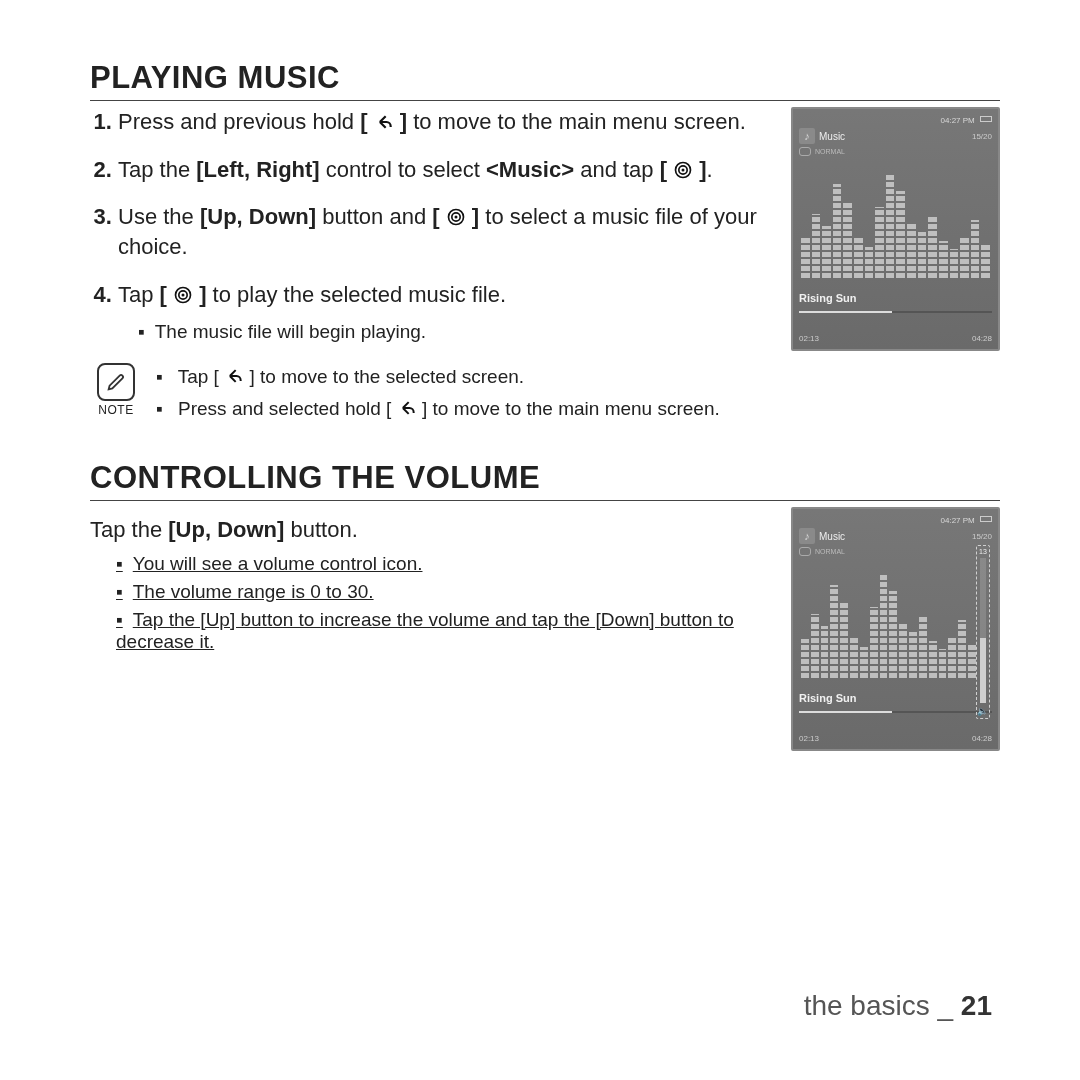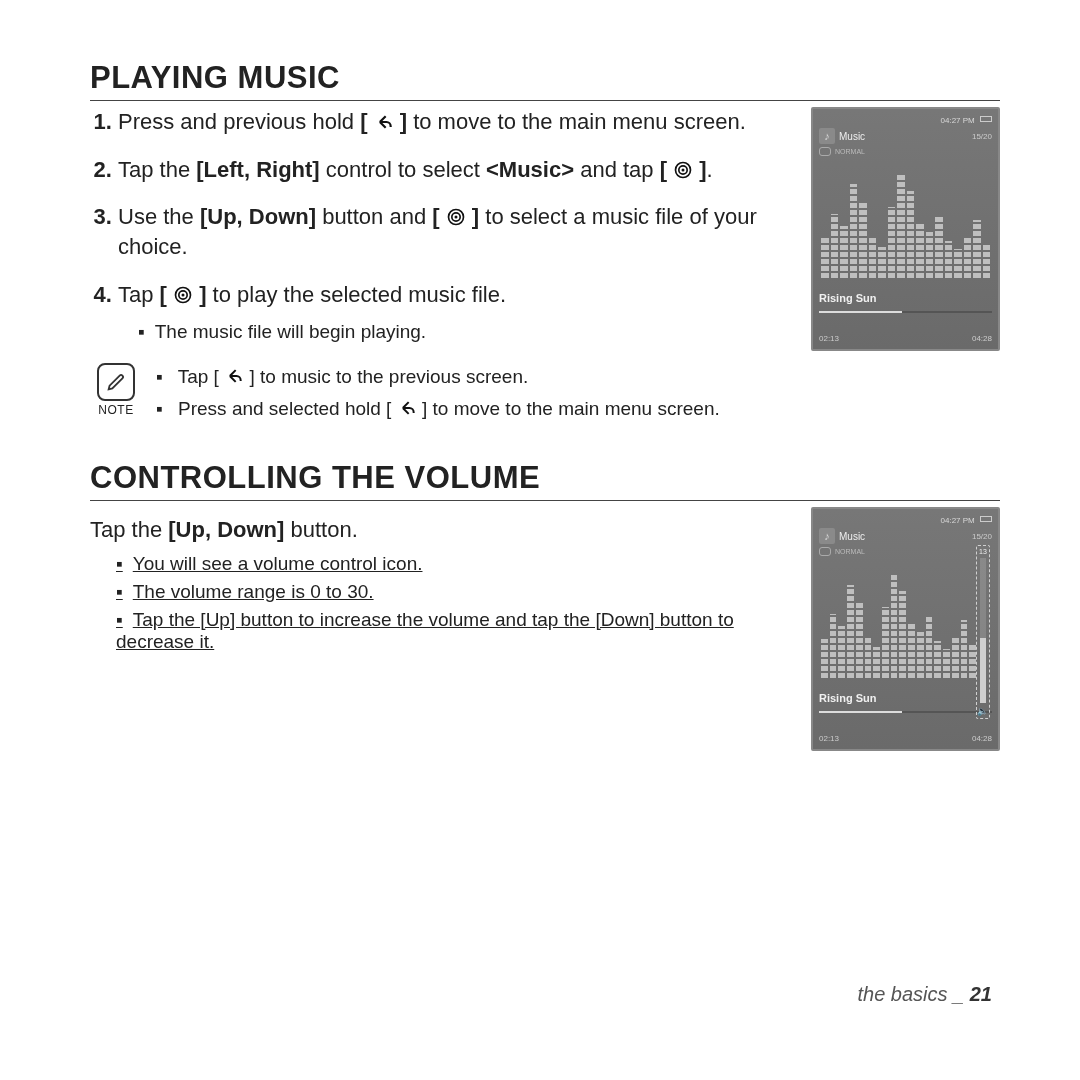--- a/index.html
+++ b/index.html
@@ -83,37 +83,36 @@
   }
   .note-bullets li::before { content: "▪"; margin-right: 10px; }
   .note-bullets li { margin-bottom: 4px; }
   .sec2 { margin-top: 34px; }
   .volume-left p.lead {
     font-size: 22px;
     margin: 10px 0 8px 0;
   }
   .footer {
     position: absolute;
-    bottom: 74px;
+    bottom: 58px;
     right: 88px;
-    font-size: 20px;
+    font-size: 28px;
     color: #555;
-    font-style: italic;
   }
   .footer .pn { font-weight: bold; color: #333; }
   
   .inline-icon {
     display: inline-flex;
     align-items: center;
     vertical-align: -3px;
   }
   .back-icon svg, .target-icon svg { width: 20px; height: 20px; }
   
   .device {
-    width: 189px;
+    width: 209px;
     height: 244px;
     border: 2px solid #888;
     background: linear-gradient(#777, #6a6a6a);
     border-radius: 2px;
     padding: 6px;
     color: #ddd;
     font-size: 9px;
     position: relative;
   }
   .device .topbar {
@@ -256,21 +255,21 @@
               </svg>
           </div>
           <div class="note-text">NOTE</div>
         </div>
         <ul class="note-bullets">
           <li>
             <span>Tap [ </span><span class="inline-icon back-icon">
                 <svg viewBox="0 0 24 24">
                   <path fill="none" stroke="#111" stroke-width="2.4" d="M14 5 L7 12 M7 12 L14 19 M7 12 H15 a5 5 0 0 1 5 5 v1"></path>
                 </svg>
-              </span><span> ] to music to the previous screen.</span>
+              </span><span> ] to move to the selected screen.</span>
           </li>
           <li>
             <span>Press and selected hold [ </span><span class="inline-icon back-icon">
                 <svg viewBox="0 0 24 24">
                   <path fill="none" stroke="#111" stroke-width="2.4" d="M14 5 L7 12 M7 12 L14 19 M7 12 H15 a5 5 0 0 1 5 5 v1"></path>
                 </svg>
               </span><span> ] to move to the main menu screen.</span>
           </li>
         </ul>
       </div>

